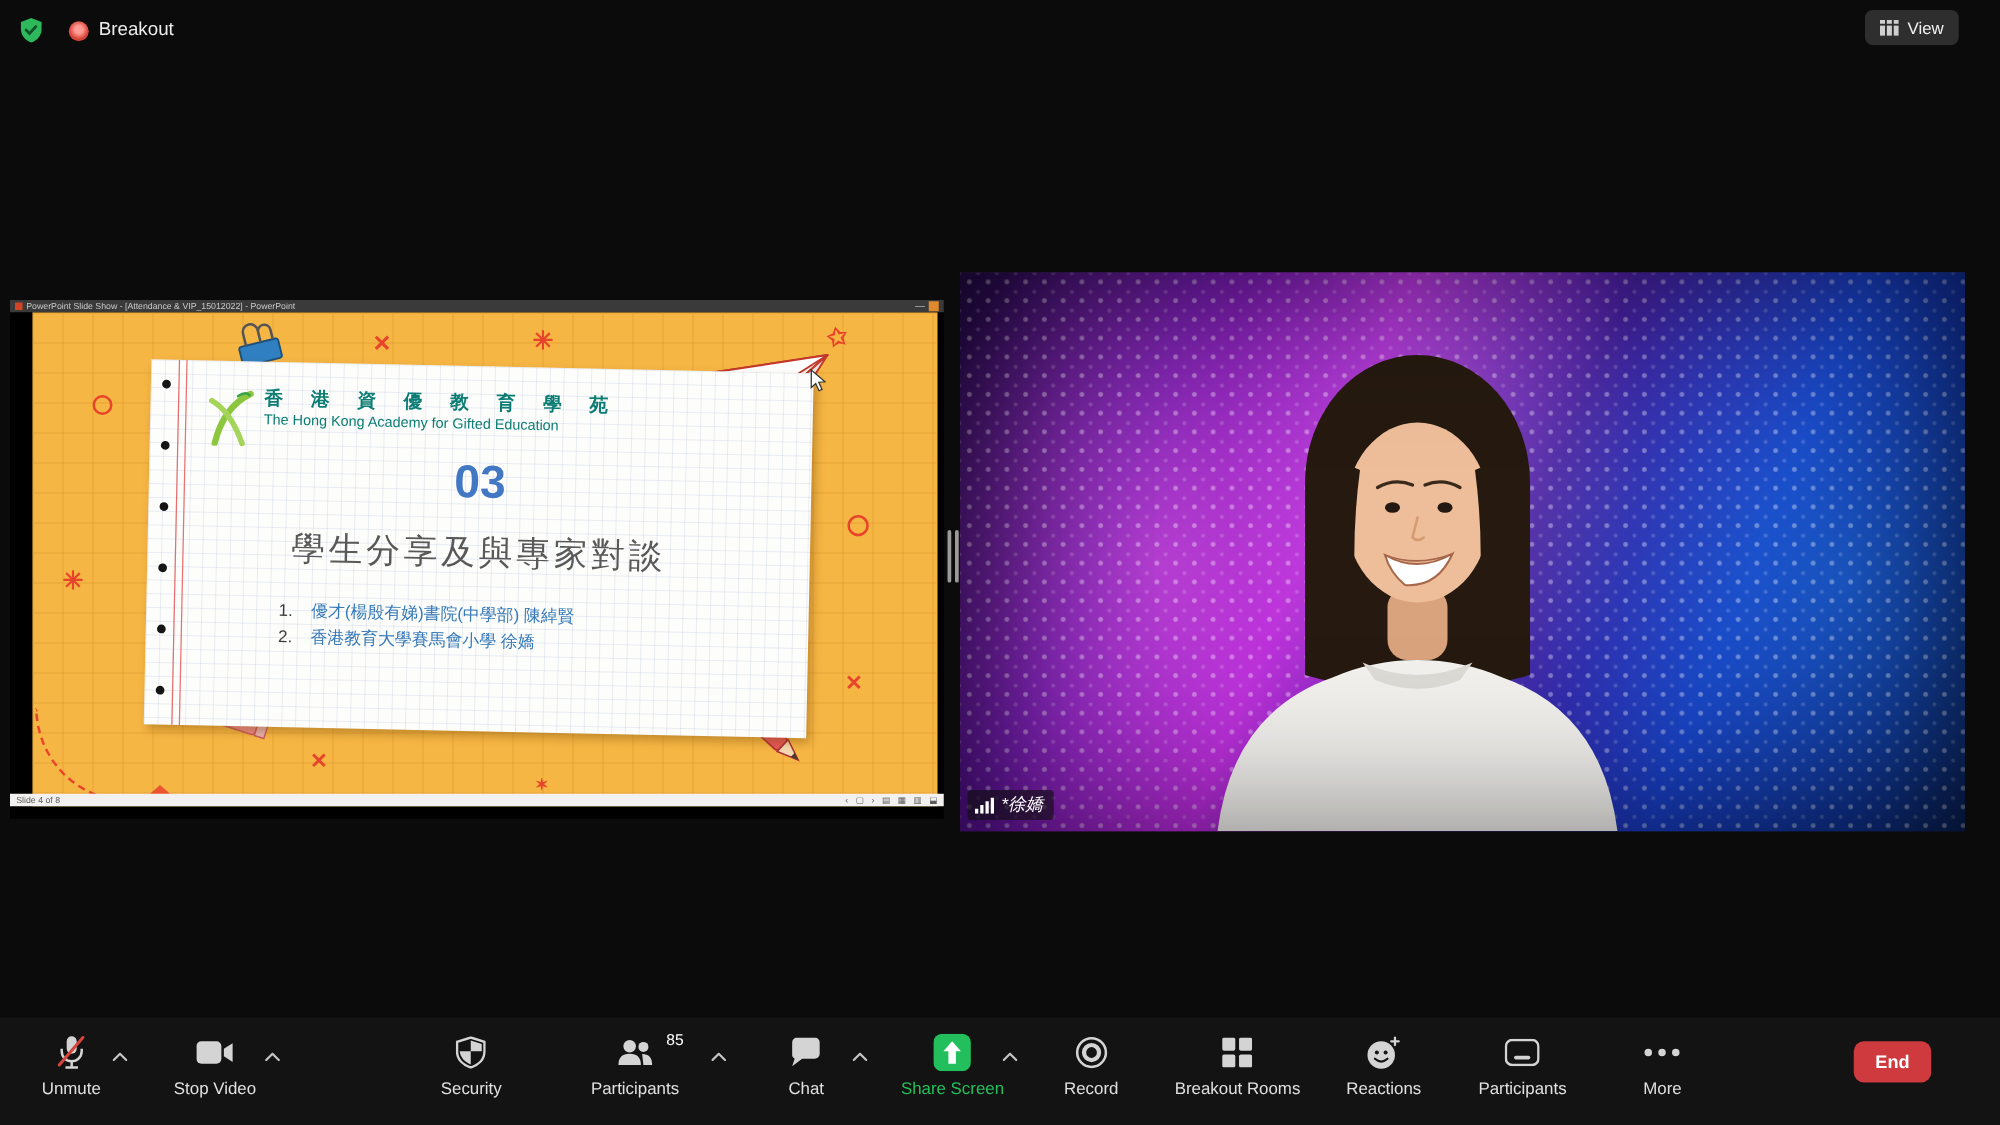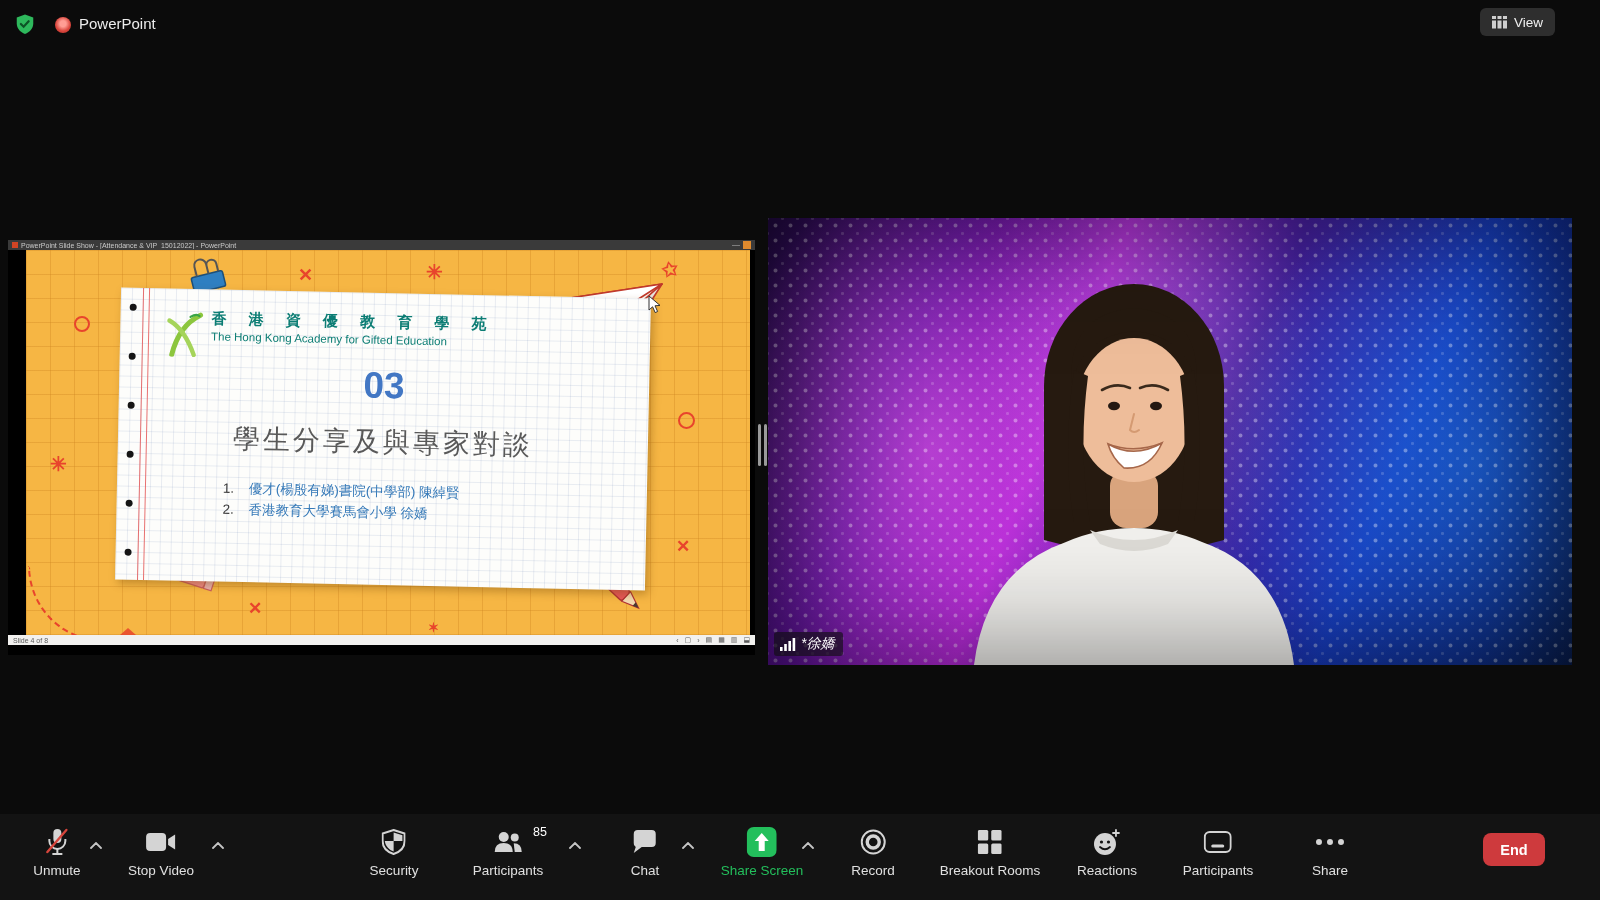--- a/index.html
+++ b/index.html
@@ -9,21 +9,21 @@
   
   .tl-shield{position:absolute;left:14px;top:13px;width:22px;height:22px;}
   .rec-dot{position:absolute;left:55px;top:17px;width:16px;height:16px;border-radius:50%;
            background:radial-gradient(circle at 50% 42%,#ff9d94 0 3px,#d9453c 60%,#b13028 100%);}
   .rec-label{position:absolute;left:79px;top:15px;color:#ededed;font-size:15px;}
   .banner-wrap{position:absolute;left:530px;top:0;height:27px;display:flex;align-items:stretch;}
   .banner-green{background:#2bb24c;color:#0d4f22;font-weight:bold;font-size:14px;
                 display:flex;align-items:center;gap:8px;padding:0 14px;border-radius:0 0 0 6px;}
   .banner-dark{background:#161616;color:#fff;font-weight:bold;font-size:14px;
                display:flex;align-items:center;gap:7px;padding:0 18px;border-radius:0 0 6px 0;cursor:pointer;}
-  .view-btn{position:absolute;right:45px;top:8px;height:28px;background:#2e2e2e;border-radius:6px;
+  .view-btn{position:absolute;right:33px;top:8px;height:28px;background:#2e2e2e;border-radius:6px;
             color:#f0f0f0;font-size:13.5px;display:flex;align-items:center;gap:7px;padding:0 12px;cursor:pointer;}
 
   
   .ppt{position:absolute;left:8px;top:240px;width:747px;height:415px;background:#000;}
   .ppt-titlebar{position:absolute;top:0;left:0;right:0;height:10px;background:#3a3a3a;
                 display:flex;align-items:center;gap:3px;padding:0 4px;box-sizing:border-box;}
   .ppt-ico{width:6px;height:6px;background:#d14424;flex:none;}
   .ppt-title{color:#c9c9c9;font-size:7px;white-space:nowrap;overflow:hidden;flex:1;}
   .ppt-min{color:#bdbdbd;font-size:8px;line-height:8px;}
   .ppt-close{width:8px;height:8px;background:#df8a2e;flex:none;}
@@ -109,21 +109,21 @@
 </head>
 <body>
 
 <div class="stage">
 
   <svg class="tl-shield" viewBox="0 0 24 24">
     <path d="M12 1.5 21 5v6.5c0 5.4-4 9.6-9 11.5-5-1.9-9-6.1-9-11.5V5Z" fill="#2eb85c"></path>
     <path d="M7.5 12l3 3 5.5-6" stroke="#0d5226" stroke-width="2.4" fill="none" stroke-linecap="round"></path>
   </svg>
   <div class="rec-dot"></div>
-  <div class="rec-label">PowerPoint</div>
+  <div class="rec-label">Breakout</div>
 
 
   <div class="view-btn">
     <svg width="15" height="13" viewBox="0 0 15 13">
       <g fill="#cfcfcf">
         <rect x="0" y="0" width="4" height="3"></rect>
           <rect x="5.5" y="0" width="4" height="3"></rect>
           <rect x="11" y="0" width="4" height="3"></rect>
         <rect x="0" y="4.5" width="4" height="8"></rect>
           <rect x="5.5" y="4.5" width="4" height="8"></rect>
@@ -291,34 +291,34 @@
           <path d="M12 21 v4 M7 26 h10" stroke="#d4d4d4" stroke-width="2"></path>
           <path d="M2 24 L21 2" stroke="#d6453c" stroke-width="2.4" stroke-linecap="round"></path>
         </svg>
       </div>
       <span>Unmute</span>
     </div>
     <svg class="chev" style="left:96px" width="12" height="7" viewBox="0 0 12 7">
       <path d="M1 6 L6 1 L11 6" stroke="#c4c4c4" stroke-width="1.8" fill="none" stroke-linecap="round"></path>
     </svg>
 
-    <div class="tb-item" style="left:161px">
+    <div class="tb-item" style="left:172px">
       <div class="tb-icon">
         <svg width="30" height="20" viewBox="0 0 30 20">
           <rect x="0" y="1" width="20" height="18" rx="4" fill="#d4d4d4"></rect>
           <path d="M22 7 L29 2.5 V17.5 L22 13 Z" fill="#d4d4d4"></path>
         </svg>
       </div>
       <span>Stop Video</span>
     </div>
     <svg class="chev" style="left:218px" width="12" height="7" viewBox="0 0 12 7">
       <path d="M1 6 L6 1 L11 6" stroke="#c4c4c4" stroke-width="1.8" fill="none" stroke-linecap="round"></path>
     </svg>
 
-    <div class="tb-item" style="left:394px">
+    <div class="tb-item" style="left:377px">
       <div class="tb-icon">
         <svg width="24" height="26" viewBox="0 0 24 26">
           <path d="M12 1 L23 4.5 V12 c0 6.5-4.8 11-11 13 C5.8 23 1 18.5 1 12 V4.5 Z" fill="none" stroke="#d4d4d4" stroke-width="2"></path>
           <path d="M12 3.4 L20.8 6.2 V12 H12 Z" fill="#d4d4d4"></path>
           <path d="M12 12 V22.6 C7.5 20.8 3.6 17 3.2 12 Z" fill="#d4d4d4"></path>
         </svg>
       </div>
       <span>Security</span>
     </div>
 
@@ -411,19 +411,19 @@
     </div>
 
     <div class="tb-item" style="left:1330px">
       <div class="tb-icon">
         <svg width="30" height="8" viewBox="0 0 30 8">
           <circle cx="4" cy="4" r="3" fill="#d4d4d4"></circle>
           <circle cx="15" cy="4" r="3" fill="#d4d4d4"></circle>
           <circle cx="26" cy="4" r="3" fill="#d4d4d4"></circle>
         </svg>
       </div>
-      <span>Share</span>
+      <span>More</span>
     </div>
 
     <div class="end-btn">End</div>
   </div>
 
 </div>
 
 </body></html>

